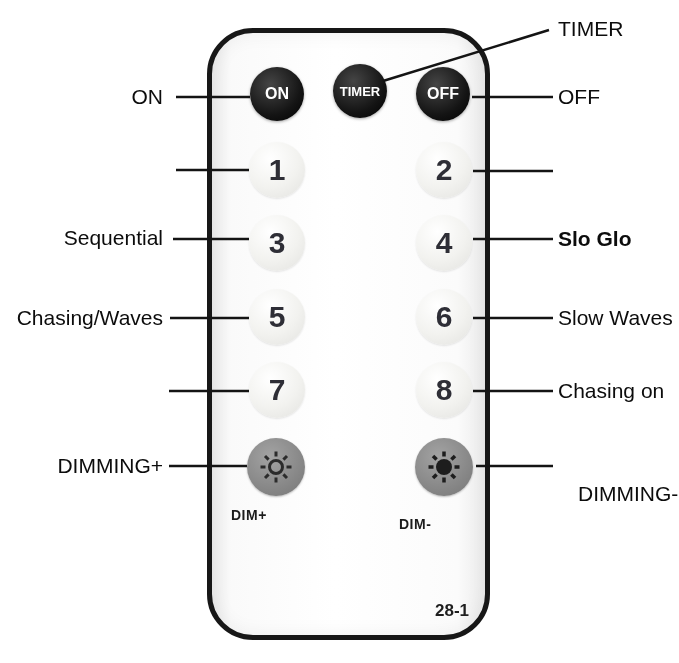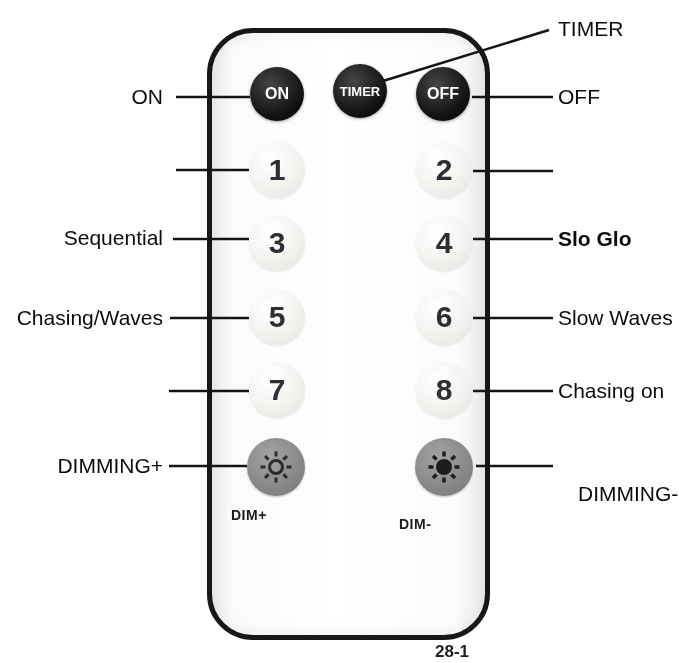--- a/index.html
+++ b/index.html
@@ -22,21 +22,21 @@
   .btn-black.small-text{font-size:13px;}
   .btn-num{width:56px;height:56px;font-weight:bold;font-size:30px;color:#2e2e36;
        background:radial-gradient(circle at 38% 30%,#ffffff 0%,#f2f2ef 55%,#e2e2df 100%);
        box-shadow:0 1px 2px rgba(0,0,0,0.10);}
   .btn-dim{width:58px;height:58px;
        background:radial-gradient(circle at 40% 32%,#a3a3a3 0%,#838383 70%,#777 100%);
        box-shadow:0 1px 2px rgba(0,0,0,0.25);}
 
   .dim-label{position:absolute;width:90px;text-align:left;font-weight:bold;
        font-size:14px;color:#1c1c1c;letter-spacing:0.5px;}
-  .model{position:absolute;right:16px;top:568px;font-weight:bold;font-size:17px;color:#1f1f1f;margin-top:41px;}
+  .model{position:absolute;right:16px;top:568px;font-weight:bold;font-size:17px;color:#1f1f1f;}
 
   
   .callout{position:absolute;font-size:21px;color:#0c0c0c;white-space:nowrap;
        transform:translateY(-50%);z-index:6;}
   .callout.left{right:516px;text-align:right;}
   .callout.right{left:558px;text-align:left;}
 
   .lines{position:absolute;left:0;top:0;width:679px;height:663px;z-index:5;pointer-events:none;}
 </style>
 </head>

